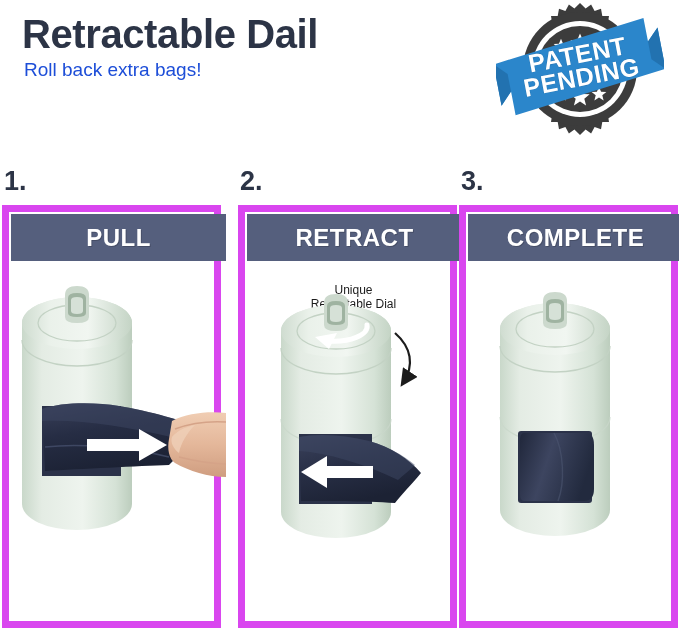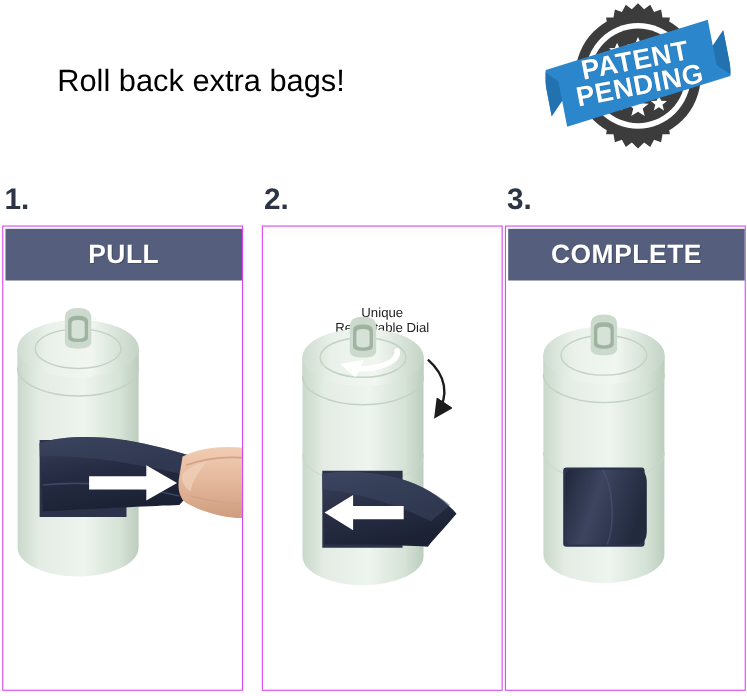--- a/index.html
+++ b/index.html
@@ -13,32 +13,31 @@
   
   #header{position:absolute;left:0;top:0;width:679px;height:160px;}
   #page-title{
     position:absolute;left:22px;top:14px;
     font-size:40px;font-weight:bold;letter-spacing:-0.4px;
     color:#2c3446;line-height:1;
     white-space:nowrap;
   }
   #page-subtitle{
     position:absolute;left:24px;top:60px;
-    font-size:28px;font-weight:normal;
-    color:#000000;line-height:1;
+    font-size:19px;font-weight:normal;
+    color:#1d4ed8;line-height:1;
     white-space:nowrap;
-    margin-left:28px;
   }
   
   #patent-badge{position:absolute;left:496px;top:2px;width:168px;height:134px;}
   #patent-badge svg{display:block;}
   
   #steps{position:absolute;left:0;top:160px;width:679px;height:473px;}
   .step{position:absolute;top:45px;width:219px;height:423px;
-        border:1px solid #d946ef;background:#ffffff;box-sizing:border-box;}
+        border:7px solid #d946ef;background:#ffffff;box-sizing:border-box;}
   .step-1{left:2px;} .step-2{left:238px;} .step-3{left:459px;text-decoration:underline;}
   .step-num{
     position:absolute;top:8px;
     font-size:27px;font-weight:bold;color:#2c3446;line-height:1;
   }
   .num-1{left:4px;} .num-2{left:240px;} .num-3{left:461px;}
   .step-head{
     position:absolute;left:2px;top:2px;width:215px;height:47px;
     background:#555f7d;
     display:flex;align-items:center;justify-content:center;
@@ -54,20 +53,21 @@
     white-space:pre-line;
   }
   .art{position:absolute;left:0;top:0;width:217px;height:372px;}
   .art svg{display:block;}
 </style>
 </head>
 <body>
 
 <div id="header">
 
+  <div id="page-title">Retractable Dail</div>
   <div id="page-subtitle">Roll back extra bags!</div>
 
   <div id="patent-badge">
     <svg width="168" height="134" viewBox="0 0 168 134" xmlns="http://www.w3.org/2000/svg">
       <g transform="translate(84,67)">
 
         <g fill="#3c3c3c">
           <g id="burst">
             <path d="M0,-66 L5.6,-60.5 L11.1,-64.6 L14.6,-58.1 L21,-60.3 L22.3,-53 L29,-53 L27.8,-45.6 L34.2,-43.6 L30.8,-37 L36.4,-33.1 L31,-28 L35.4,-22.4 L28.8,-19 L31.4,-12.8 L24.2,-11.2 L24.6,-3.9 L17.3,-4.6 L15.5,2.5 L8.7,-0.2 L4.9,6.1 L0,0.9 L-4.9,6.1 L-8.7,-0.2 L-15.5,2.5 L-17.3,-4.6 L-24.6,-3.9 L-24.2,-11.2 L-31.4,-12.8 L-28.8,-19 L-35.4,-22.4 L-31,-28 L-36.4,-33.1 L-30.8,-37 L-34.2,-43.6 L-27.8,-45.6 L-29,-53 L-22.3,-53 L-21,-60.3 L-14.6,-58.1 L-11.1,-64.6 L-5.6,-60.5 Z"></path>
           </g>
@@ -174,20 +174,23 @@
             <path d="M170,196 C186,200 202,203 217,203" fill="none" stroke="#d5a388" stroke-width="1.4"></path>
             <path d="M163,176 C168,170 176,166 186,164 C178,172 172,182 170,192 C165,188 161,182 163,176 Z" fill="#efcfb8" opacity="0.8"></path>
           </g>
         </svg>
       </div>
     </div>
   </div>
 
   <div class="step-num num-2">2.</div>
   <div class="step step-2">
+    <div class="step-head">
+      <span class="step-head-label">RETRACT</span>
+    </div>
     <div class="step-body">
       <div class="annotation" style="top:22px;">Unique
 Retractable Dial</div>
 
       <div class="art">
         <svg width="217" height="372" viewBox="0 0 217 372" xmlns="http://www.w3.org/2000/svg">
           <defs>
             <linearGradient id="bodyG2" x1="0" y1="0" x2="1" y2="0">
               <stop offset="0" stop-color="#c9d8ca"></stop>
               <stop offset="0.18" stop-color="#e4ece4"></stop>

